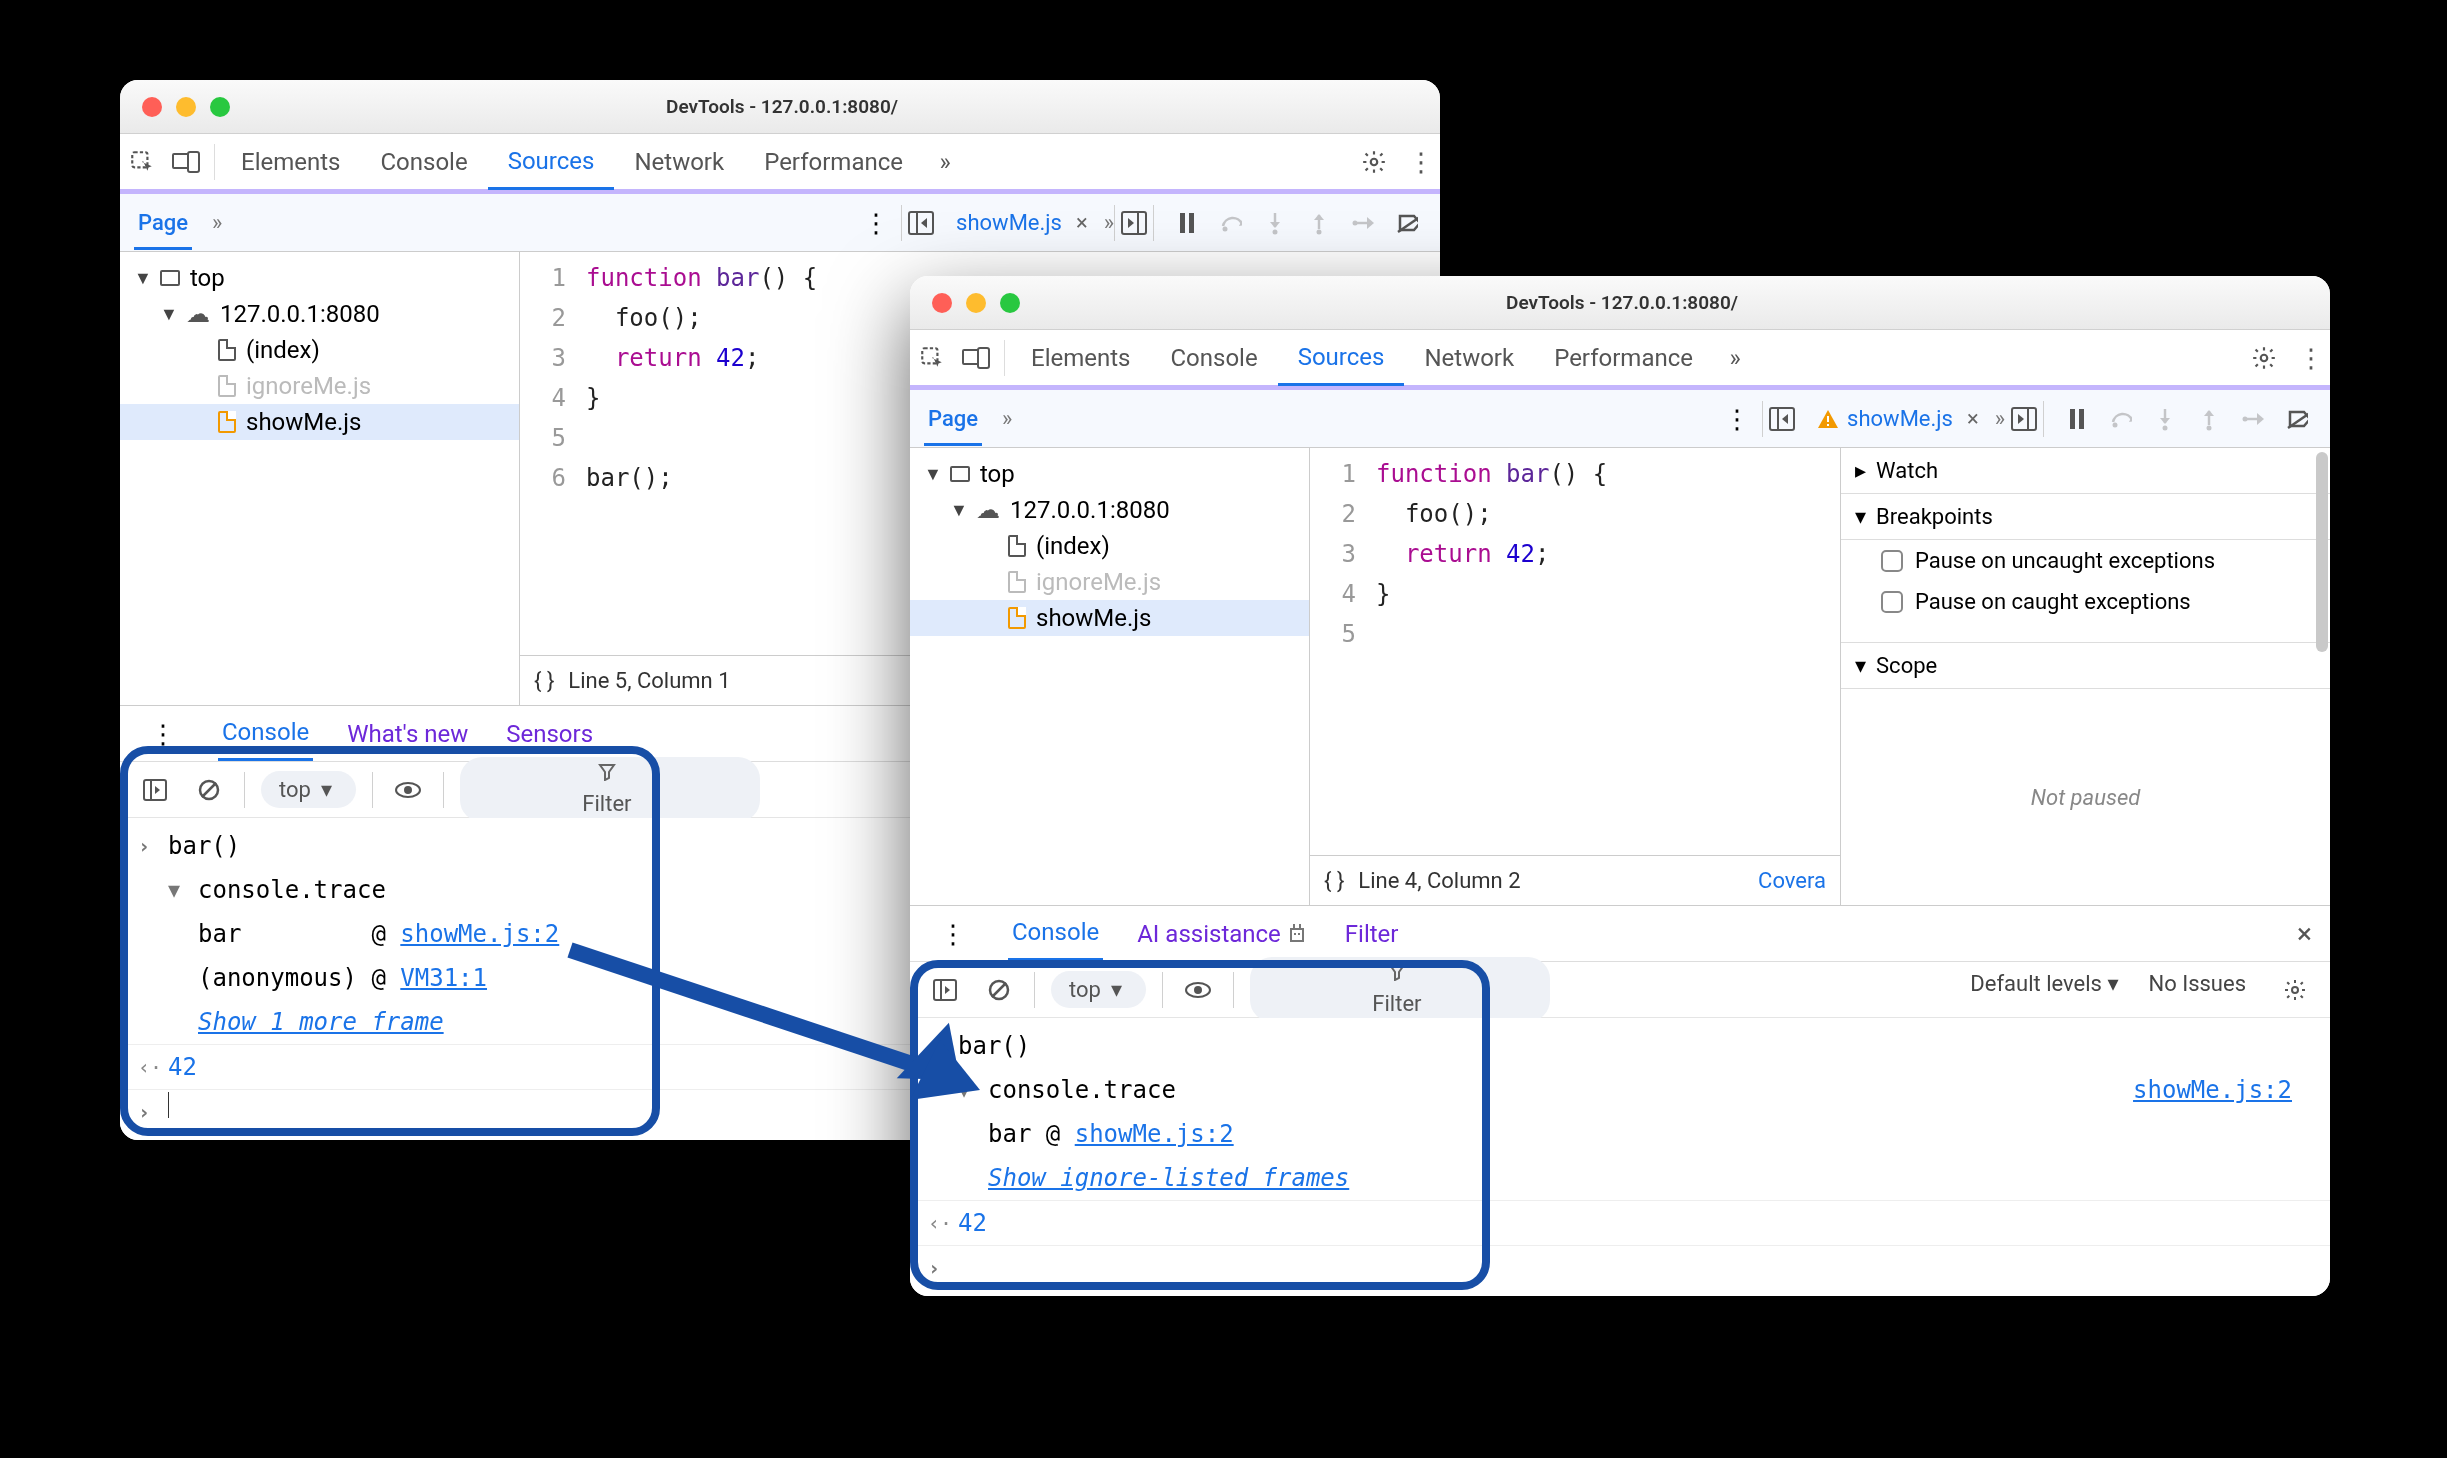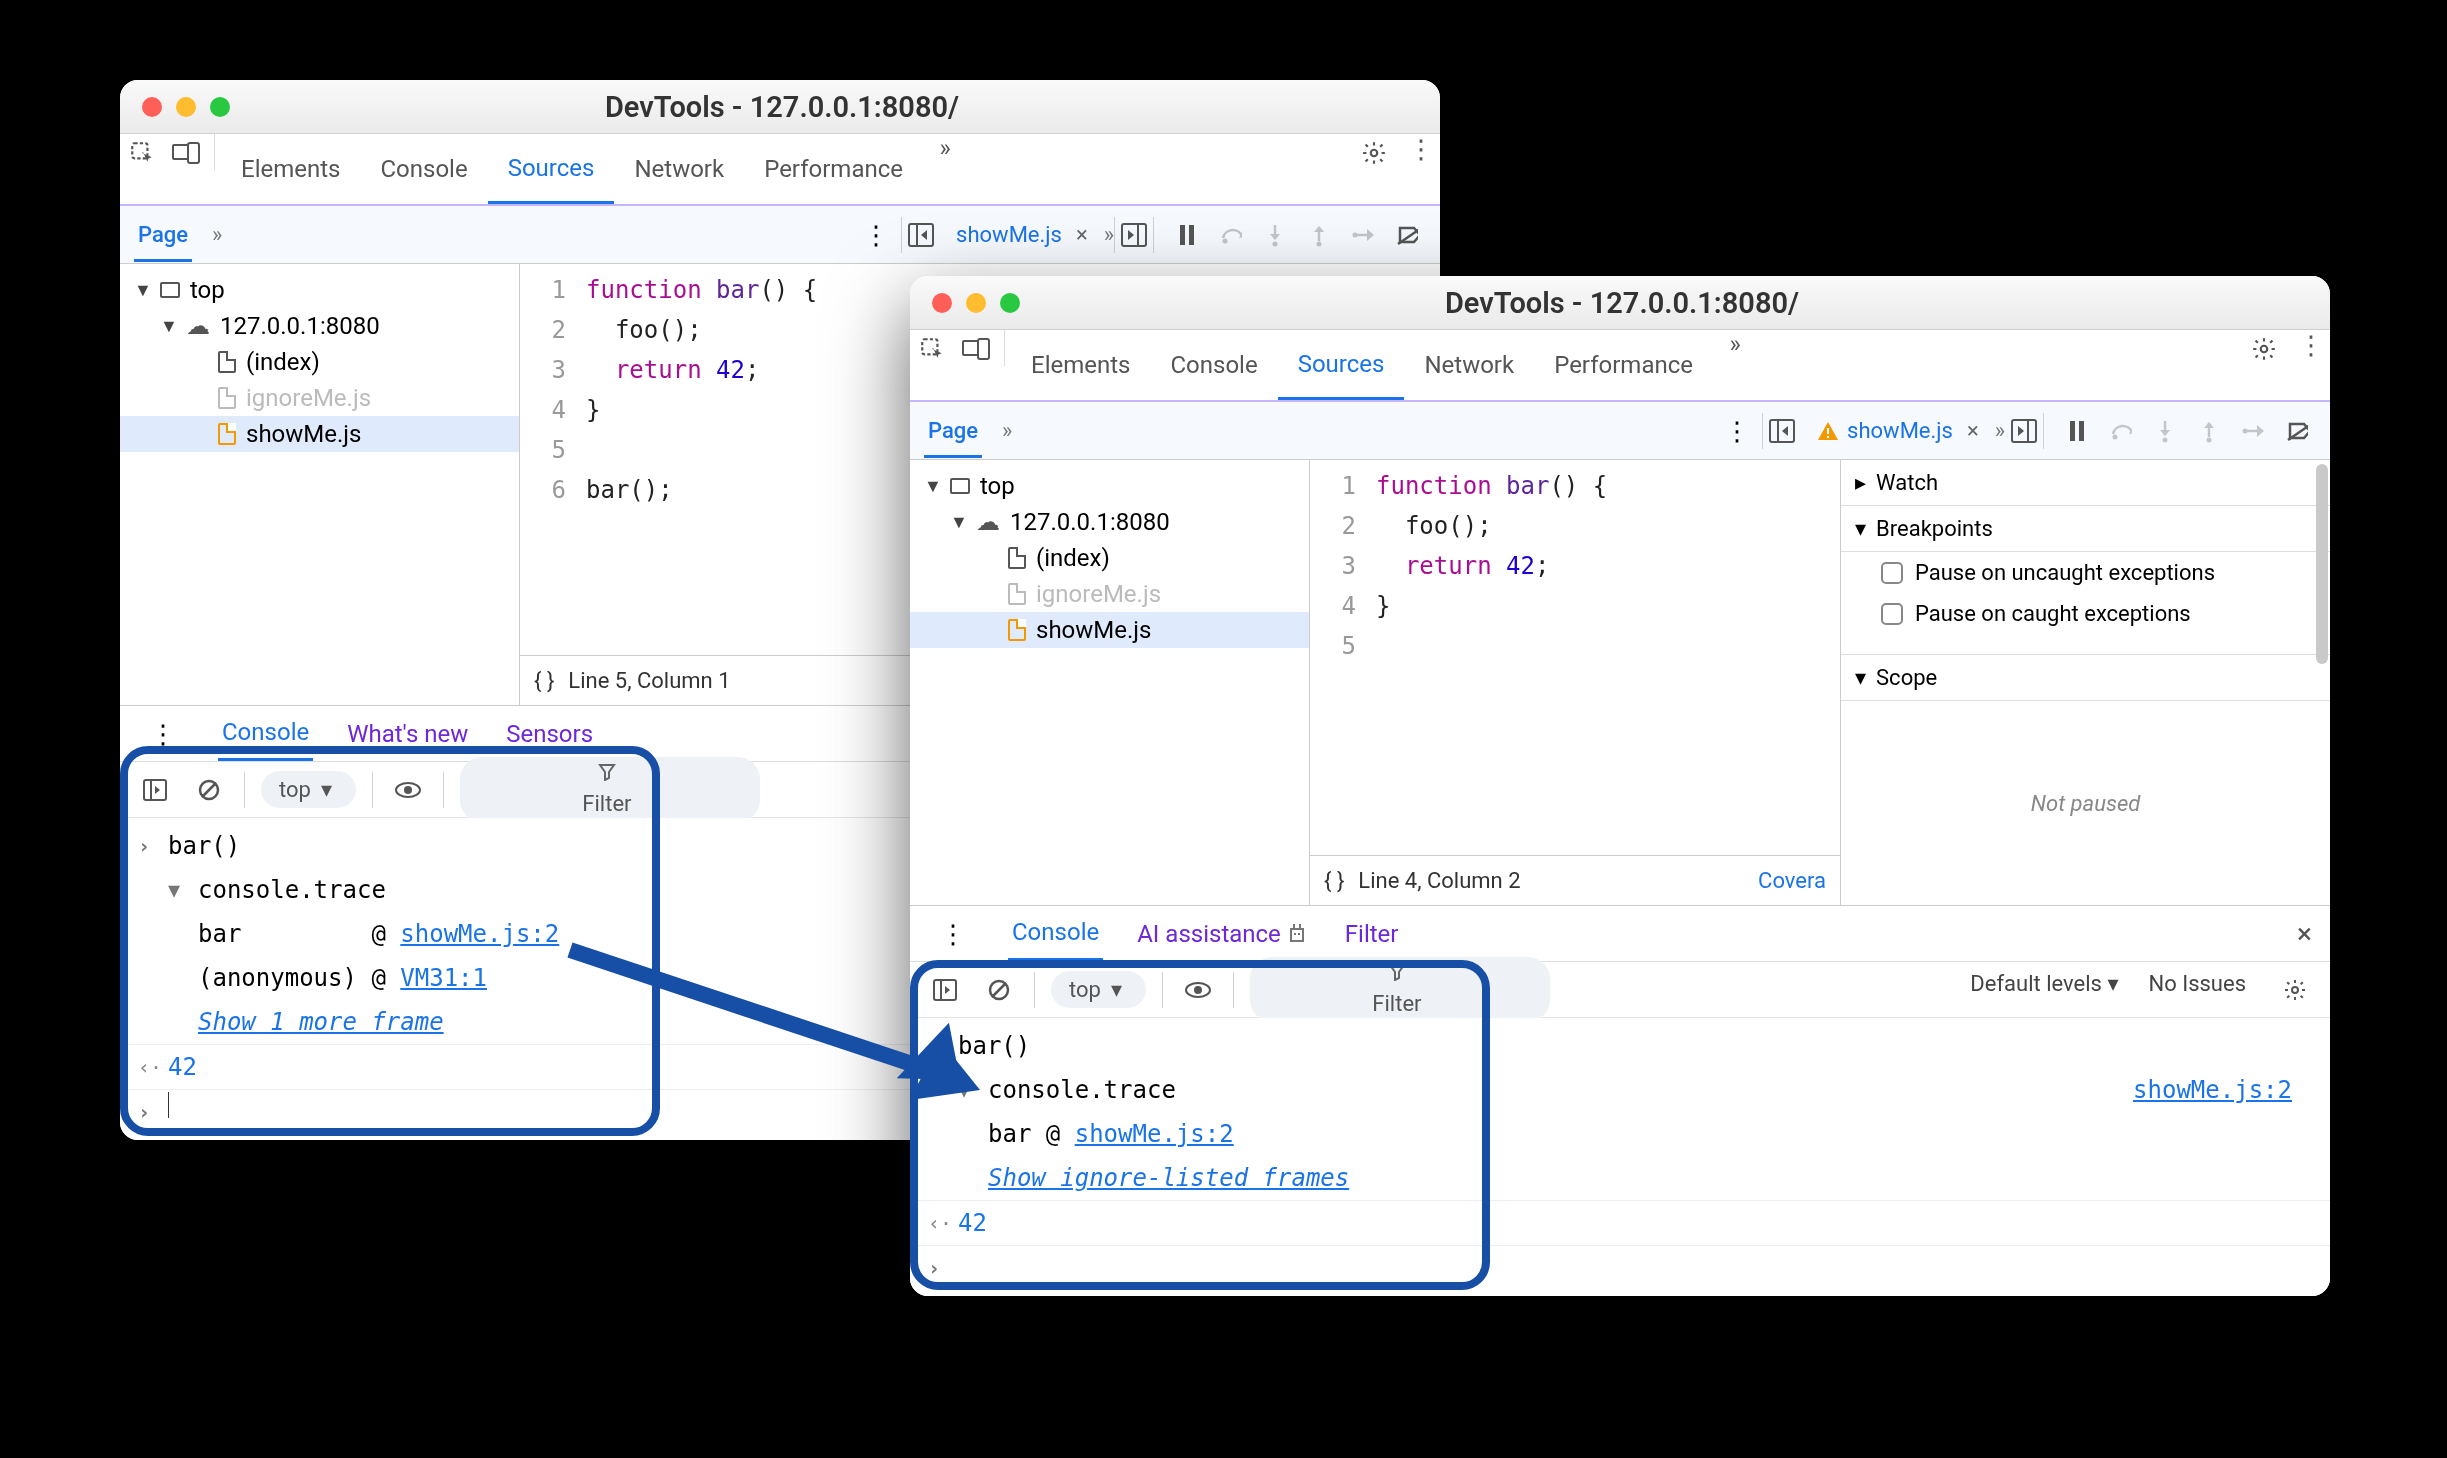--- a/index.html
+++ b/index.html
@@ -31,25 +31,25 @@
     background: linear-gradient(#fafafa,#eaeaea);
     display: flex;
     align-items: center;
     border-bottom: 1px solid #d0d0d0;
     position: relative;
     flex-shrink: 0;
   }
   .traffic { display: flex; gap: 14px; padding-left: 22px; }
   .traffic span { width: 20px; height: 20px; border-radius: 50%; }
   .tl-close { background:#ff5f57; } .tl-min { background:#febc2e; } .tl-max { background:#28c840; }
-  .title { position:absolute; left:4px; right:0; text-align:center; font-size:29px; font-weight:600; color:#333; pointer-events:none; }
+  .title { position:absolute; left:4px; right:0; text-align:center; font-size:19px; font-weight:600; color:#333; pointer-events:none; }
 
   
   .tabbar {
-    display:flex; align-items:flex-start; height:72px; border-bottom:2px solid #c4b5fd;
+    display:flex; align-items:center; height:60px; border-bottom:5px solid #c4b5fd;
     font-size:24px; color:#555; flex-shrink:0; background:#fff;
   }
   .tabbar .ic { width:44px; text-align:center; color:#555; }
   .tabbar .sep { width:1px; height:36px; background:#ddd; margin:0 6px; }
   .tab { padding: 0 20px; height:100%; display:flex; align-items:center; cursor:pointer; }
   .tab.active { color:#1a73e8; border-bottom:3px solid #1a73e8; margin-bottom:-1px; }
   .spacer { flex:1; }
   .kebab { font-size:26px; padding:0 12px; }
 
   

